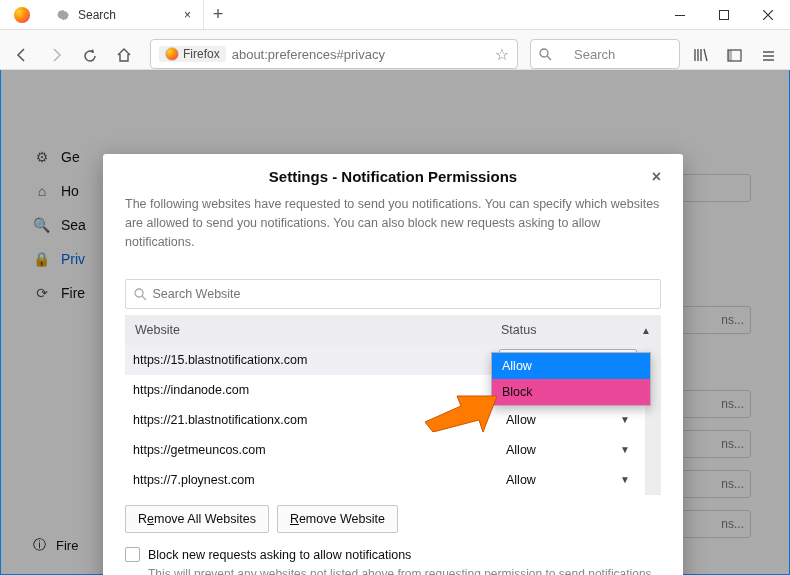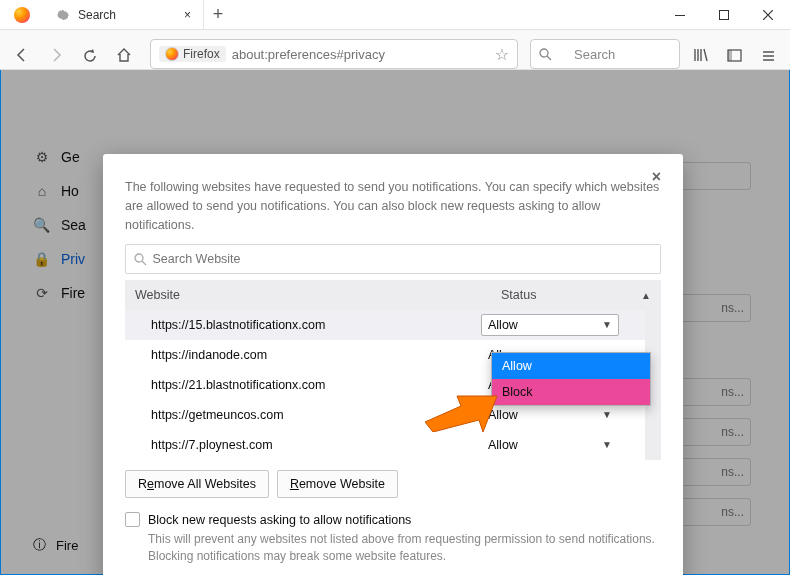--- a/index.html
+++ b/index.html
@@ -31,39 +31,39 @@
 .page { position:absolute; top:70px; left:1px; right:1px; bottom:1px; background:#fff; }
 .overlay { position:absolute; inset:0; background:rgba(12,12,13,0.35); }
 
 
 .nav { position:absolute; left:32px; top:70px; width:170px; }
 .navitem { display:flex; align-items:center; gap:10px; height:34px; color:#0c0c0d; font-size:14px; cursor:pointer; }
 .navitem.active { color:#0060df; }
 .navicon { width:18px; display:flex; justify-content:center; color:#555; }
 
 
-.ghostboxes { position:absolute; right:38px; top:92px; width:80px; }
+.ghostboxes { position:absolute; right:38px; top:104px; width:80px; }
 .ghostbox { height:28px; border:1px solid #d7d7db; border-radius:3px; background:#fff; margin-bottom:56px; display:flex; align-items:center; justify-content:flex-end; padding-right:6px; color:#777; font-size:12px;}
 .lastrow { margin-bottom:0; }
 
 .help { position:absolute; left:32px; bottom:20px; display:flex; align-items:center; gap:10px; color:#0c0c0d; font-size:13px; }
 
 
 .dialog { position:absolute; left:102px; top:84px; width:580px; background:#fff; border-radius:3px; box-shadow:0 6px 24px rgba(0,0,0,0.3); padding:14px 22px 18px; }
 .dialog-title { text-align:center; font-size:15px; font-weight:600; color:#0c0c0d; margin-bottom:10px; position:relative;}
 .dialog-close { position:absolute; right:0; top:0; color:#666; cursor:pointer; font-size:16px; }
-.desc { font-size:12.5px; color:#737373; line-height:1.5; margin-bottom:10px; }
+.desc { font-size:12.5px; color:#737373; line-height:1.5; margin-bottom:28px; }
 .searchweb { height:30px; border:1px solid #d7d7db; border-radius:2px; display:flex; align-items:center; padding:0 8px; gap:6px; margin-bottom:6px; }
 .searchweb input { border:none; outline:none; font-size:12.5px; width:100%; color:#555; }
 .table { border:none; }
 .thead { display:flex; align-items:center; height:30px; background:#ededf0; font-size:12.5px; color:#4a4a4a; padding:0 10px; }
 .thead .col-status { margin-left:auto; width:150px; display:flex; align-items:center; justify-content:space-between; }
 .tbody { max-height:168px; overflow:hidden; position:relative; border-right:16px solid #ededf0;}
 .tbody-inner { }
-.trow { display:flex; align-items:center; height:30px; padding:0 26px; font-size:12.5px; color:#0c0c0d; border-bottom:1px solid transparent;}
+.trow { display:flex; align-items:center; height:30px; padding:0 8px; font-size:12.5px; color:#0c0c0d; border-bottom:1px solid transparent;}
 .trow.sel { background:#f0f0f4; }
 .trow .status { margin-left:auto; width:138px; display:flex; align-items:center; justify-content:space-between; border:1px solid transparent; padding:3px 6px; border-radius:2px; cursor:pointer;}
 .trow.sel .status { border-color:#b1b1b3; background:#fff;}
 .caret-down { font-size:10px; color:#4a4a4a; }
 .scrollbar-thumb { position:absolute; right:-14px; top:2px; width:12px; height:36px; background:#c1c1c1; border-radius:2px;}
 
 .dropdown { position:absolute; left:490px; top:282px; width:160px; background:#fff; border:1px solid #b1b1b3; box-shadow:0 4px 10px rgba(0,0,0,0.25); z-index:10; }
 .dropdown .opt { height:26px; display:flex; align-items:center; padding:0 10px; font-size:12.5px; cursor:pointer;}
 .dropdown .opt.sel { background:#0a84ff; color:#fff; }
 .dropdown .opt.hov { background:#ec4899; color:#0c0c0d; }
@@ -216,20 +216,21 @@
 
   <div class="help">
       <span>ⓘ</span>
       <span>Fire</span>
     </div>
 
   <div class="overlay"></div>
 
   <div class="dialog">
     <div class="dialog-title">
+      <span>Settings - Notification Permissions</span>
       <span class="dialog-close">×</span>
     </div>
     <div class="desc">The following websites have requested to send you notifications. You can specify which websites are allowed to send you notifications. You can also block new requests asking to allow notifications.</div>
     <div class="searchweb">
       <svg width="13" height="13">
           <circle cx="5" cy="5" r="4" fill="none" stroke="#aaa" stroke-width="1.3"></circle>
           <path d="M8 8 L12 12" stroke="#aaa" stroke-width="1.3"></path>
         </svg>
       <input placeholder="Search Website" style="">
     </div>

